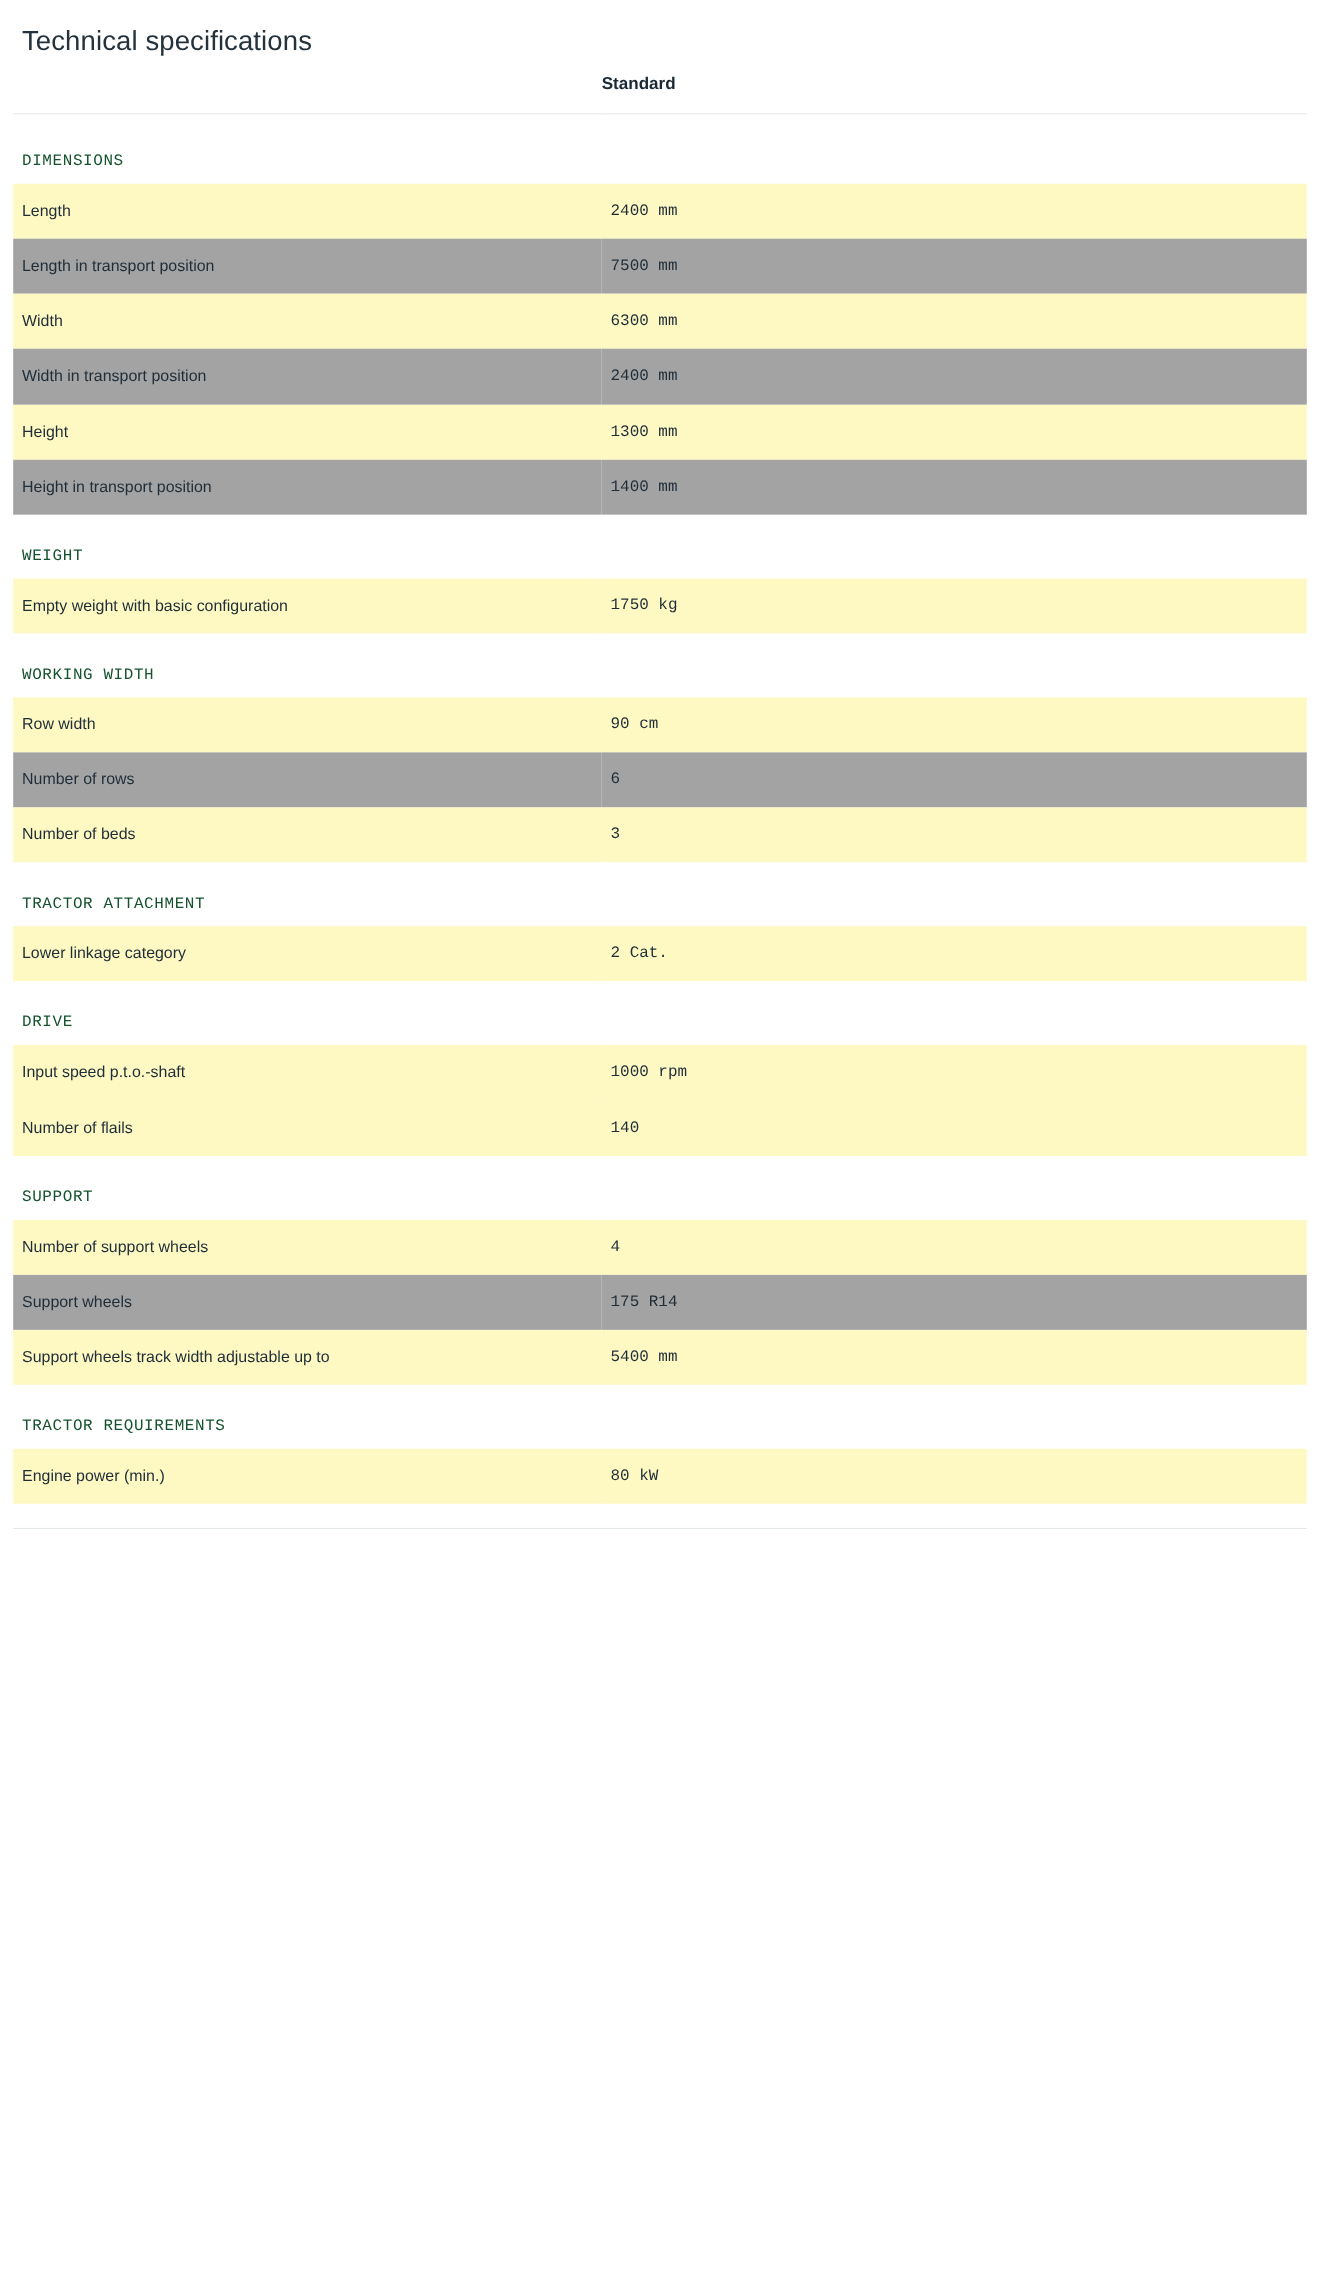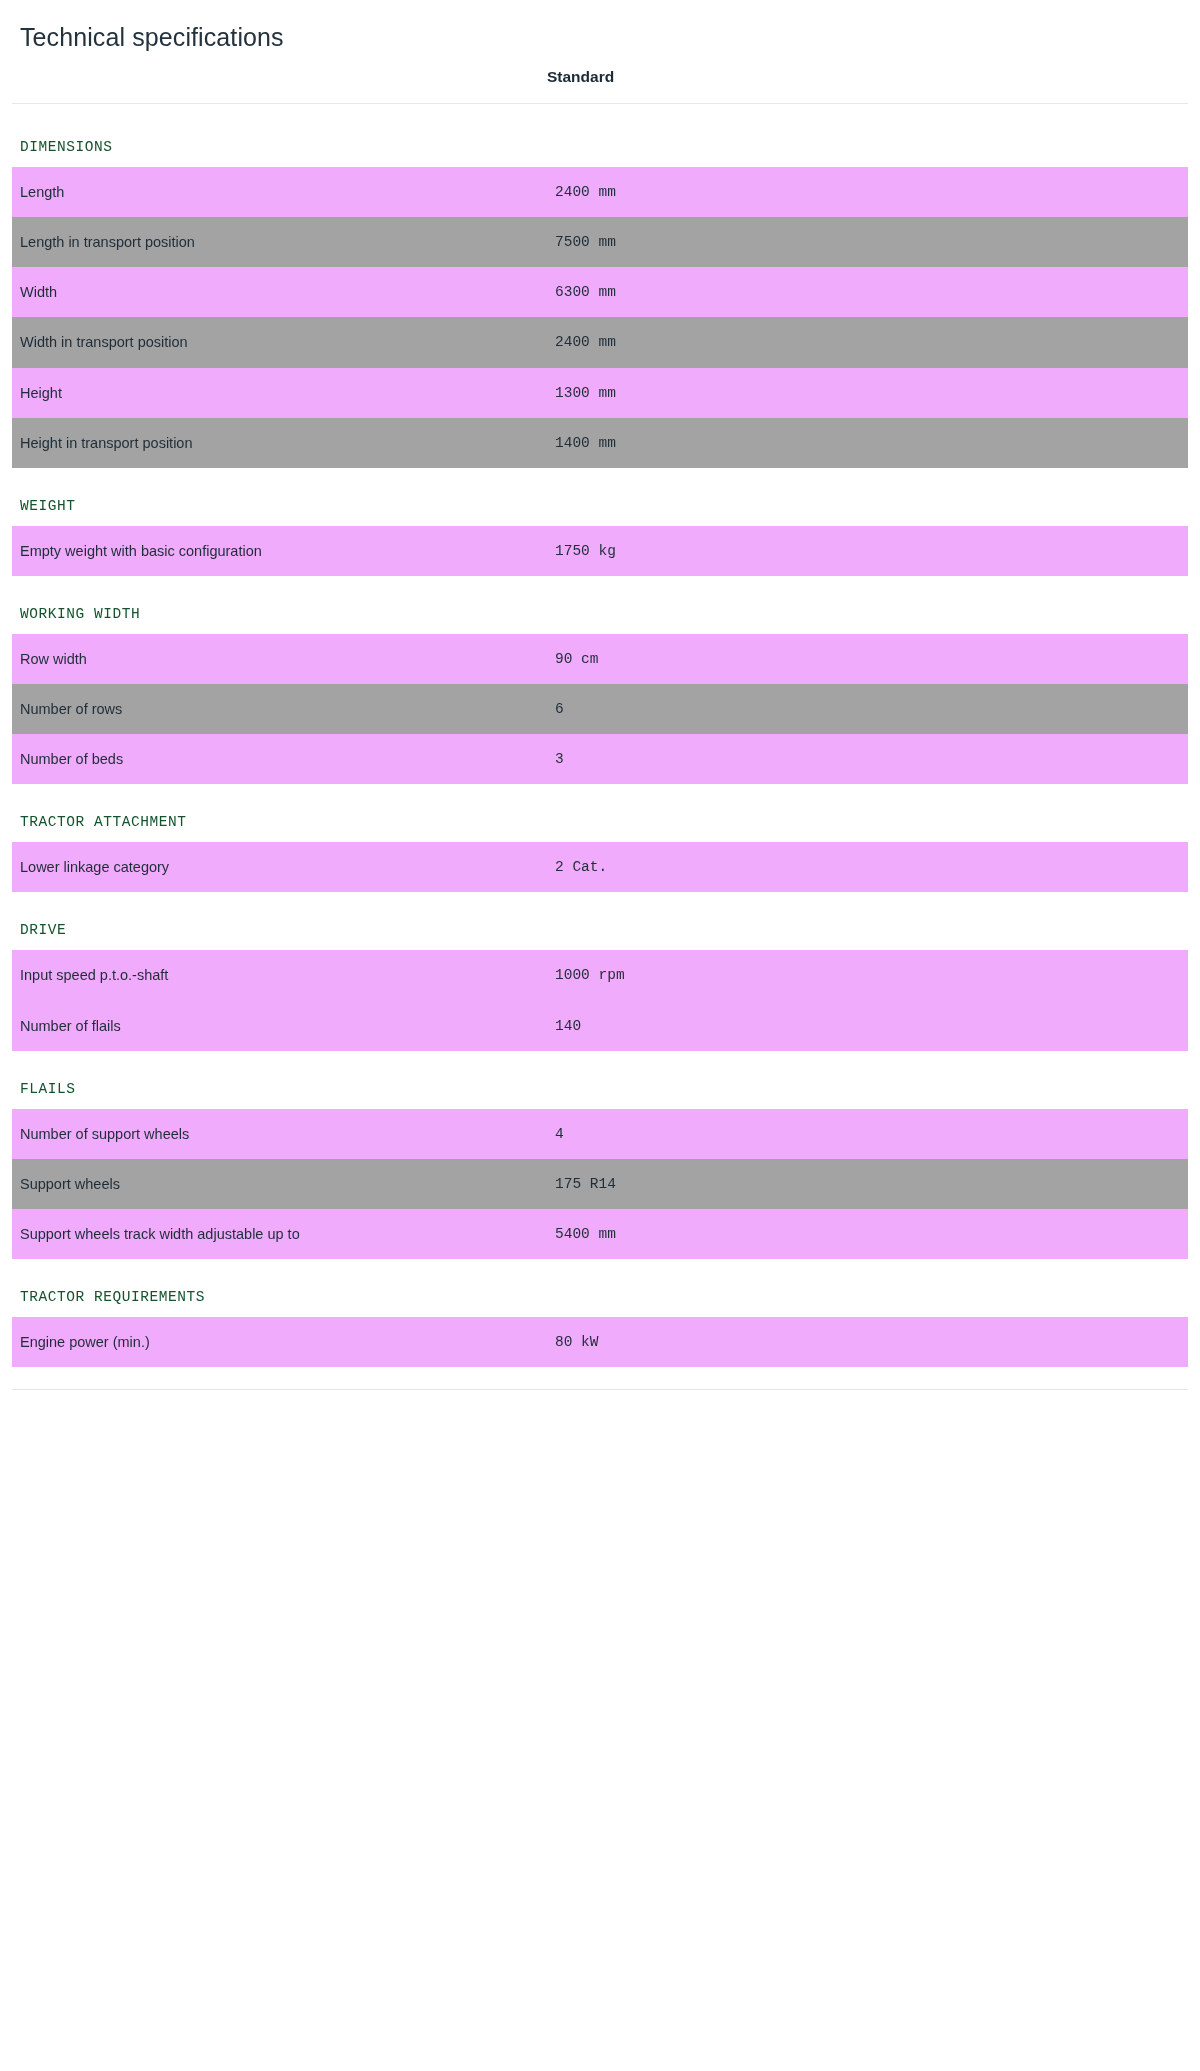--- a/index.html
+++ b/index.html
@@ -65,21 +65,21 @@
 
   tbody tr.data-row td {
     font-size: 14.5px;
     color: #1f2d38;
     padding: 16px 0 16px 8px;
     border: 0;
     line-height: 1.25;
     height: 50px;
   }
   tbody tr.data-row.shade td {
-    background: #f0abfc;
+    background: #fef9c3;
   }
   tbody tr.data-row.plain td {
     background: #a3a3a3;
   }
   td.value-cell {
     padding-left: 0;
     font-family: Liberation Mono, monospace;
   }
   .bottom-rule {
     width: 1176px;
@@ -168,21 +168,21 @@
         </tr>
         <tr class="data-row shade">
           <td class="label-cell">Input speed p.t.o.-shaft</td>
           <td class="value-cell">1000 rpm</td>
         </tr>
         <tr class="data-row shade">
           <td class="label-cell">Number of flails</td>
           <td class="value-cell">140</td>
         </tr>
         <tr class="section-row">
-          <td colspan="2">FLAILS</td>
+          <td colspan="2">SUPPORT</td>
         </tr>
         <tr class="data-row shade">
           <td class="label-cell">Number of support wheels</td>
           <td class="value-cell">4</td>
         </tr>
         <tr class="data-row plain">
           <td class="label-cell">Support wheels</td>
           <td class="value-cell">175 R14</td>
         </tr>
         <tr class="data-row shade">

